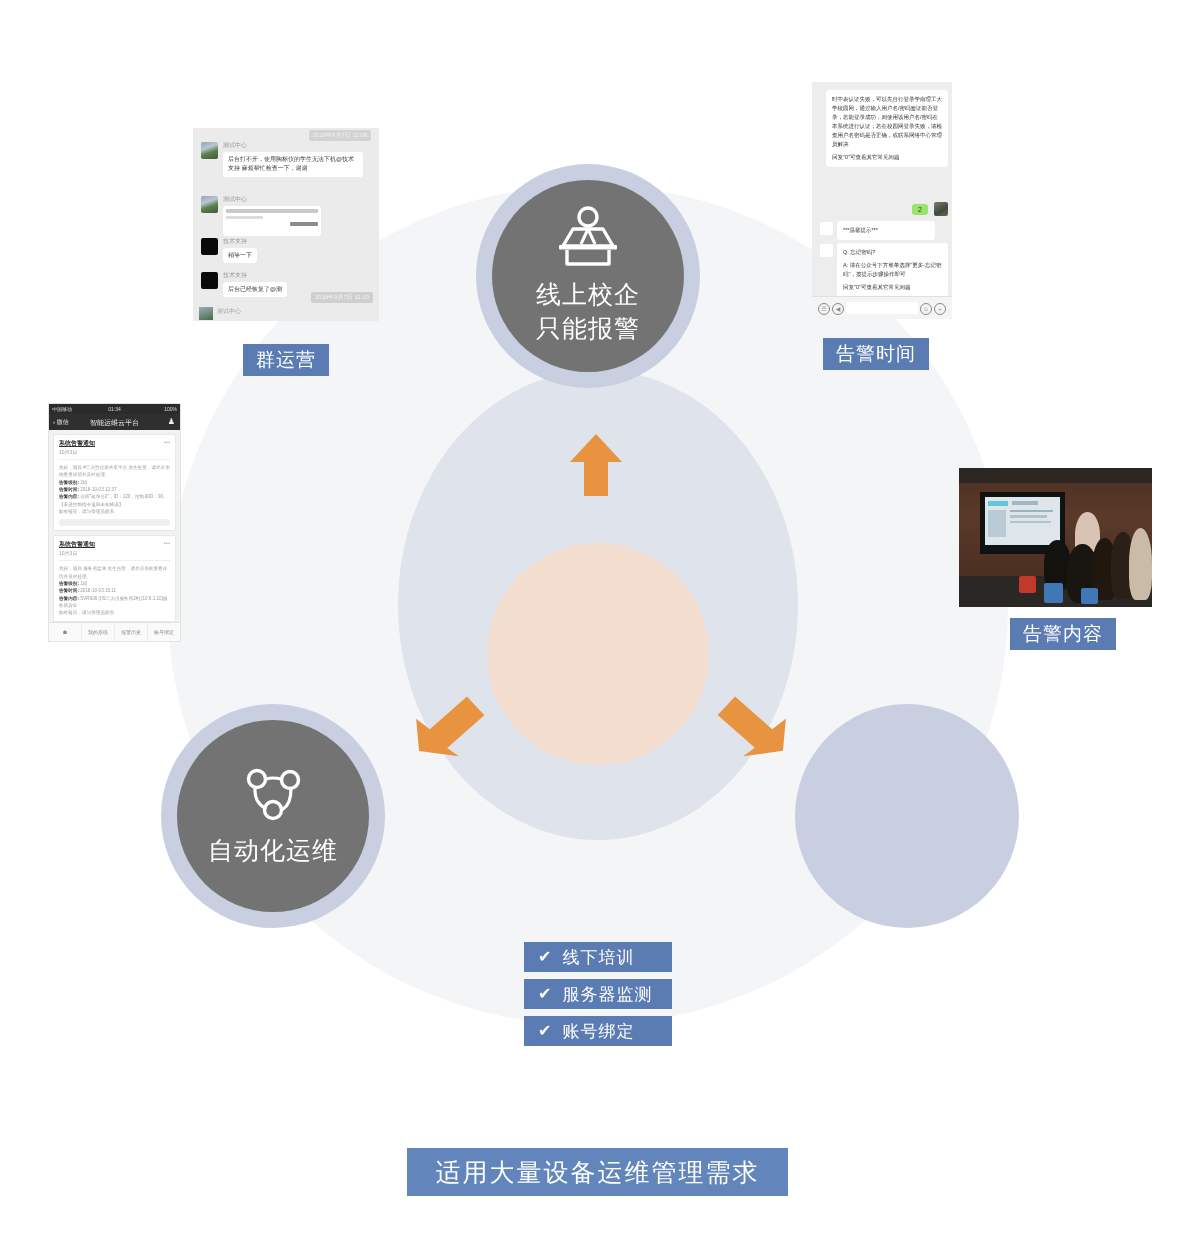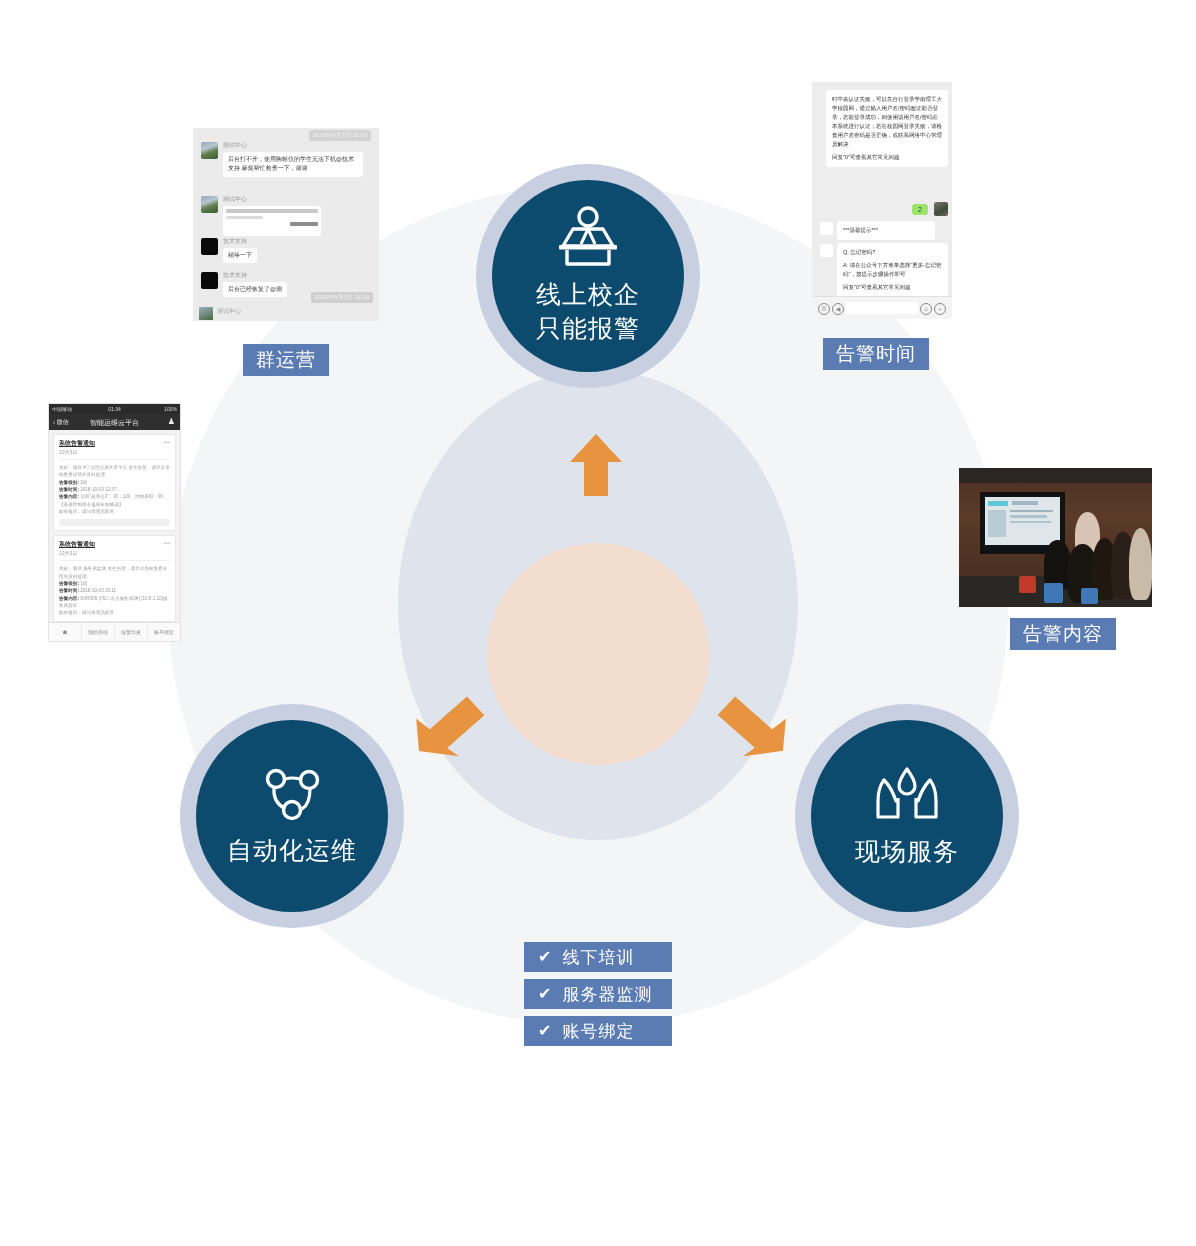--- a/index.html
+++ b/index.html
@@ -38,35 +38,35 @@
   }
 
   
   .node{position:absolute;}
   .node .halo{
     position:absolute;left:0;top:0;border-radius:50%;
     background:#c8cfe0;
   }
   .node .disc{
     position:absolute;border-radius:50%;
-    background:#0c4a6e;
+    background:#737373;
     display:flex;flex-direction:column;align-items:center;justify-content:center;
   }
   .node .disc .label{
     color:#ffffff;font-size:25px;line-height:1.35;text-align:center;letter-spacing:1px;
     margin-top:6px;
   }
   .node .ico{display:block;}
 
   
   #node-top{left:476px;top:164px;width:224px;height:224px;}
   #node-top .halo{width:224px;height:224px;}
   #node-top .disc{left:16px;top:16px;width:192px;height:192px;}
   
-  #node-left{left:180px;top:704px;width:224px;height:224px;}
+  #node-left{left:161px;top:704px;width:224px;height:224px;}
   #node-left .halo{width:224px;height:224px;}
   #node-left .disc{left:16px;top:16px;width:192px;height:192px;}
   
   #node-right{left:795px;top:704px;width:224px;height:224px;}
   #node-right .halo{width:224px;height:224px;}
   #node-right .disc{left:16px;top:16px;width:192px;height:192px;}
 
   
   .arrow{position:absolute;}
   #arrow-up{left:568px;top:432px;}
@@ -248,51 +248,38 @@
         </svg>
       </span>
       <span class="label">
         <span>自动化运维</span>
       </span>
     </div>
   </div>
 
   <div class="node" id="node-right">
     <div class="halo"></div>
-    <div class="disc">
-      <span class="ico">
-        <svg width="70" height="62" viewBox="0 0 70 62">
-          <path d="M35 6 C35 6 27 17 27 23 a8 8 0 0 0 16 0 C43 17 35 6 35 6 Z" fill="none" stroke="#ffffff" stroke-width="3.2" stroke-linejoin="round"></path>
-          <path d="M12 17 C8 22 6 30 6 38 L6 54 L26 54 L26 35" fill="none" stroke="#ffffff" stroke-width="3.2" stroke-linejoin="round"></path>
-          <path d="M12 17 C16 21 21 29 24 38" fill="none" stroke="#ffffff" stroke-width="3.2" stroke-linecap="round"></path>
-          <path d="M58 17 C62 22 64 30 64 38 L64 54 L44 54 L44 35" fill="none" stroke="#ffffff" stroke-width="3.2" stroke-linejoin="round"></path>
-          <path d="M58 17 C54 21 49 29 46 38" fill="none" stroke="#ffffff" stroke-width="3.2" stroke-linecap="round"></path>
-        </svg>
-      </span>
-      <span class="label">
-        <span>现场服务</span>
-      </span>
-    </div>
   </div>
 
   <div class="checklist">
     <div class="check-row">
       <span class="tick">✔</span>
       <span>线下培训</span>
     </div>
     <div class="check-row">
       <span class="tick">✔</span>
       <span>服务器监测</span>
     </div>
     <div class="check-row">
       <span class="tick">✔</span>
       <span>账号绑定</span>
     </div>
   </div>
 
+  <div class="banner">适用大量设备运维管理需求</div>
 
   <div class="shot" id="shot-chat">
     <div class="datebar">2018年9月7日 11:09</div>
 
     <div class="msg" style="left:8px;top:14px;width:172px;">
       <span class="ava photo"></span>
       <span class="nm">测试中心</span>
       <span class="bub" style="width:130px;">后台打不开，使用胸标仪的学生无法下机@技术支持 麻烦帮忙检查一下，谢谢</span>
     </div>
 

